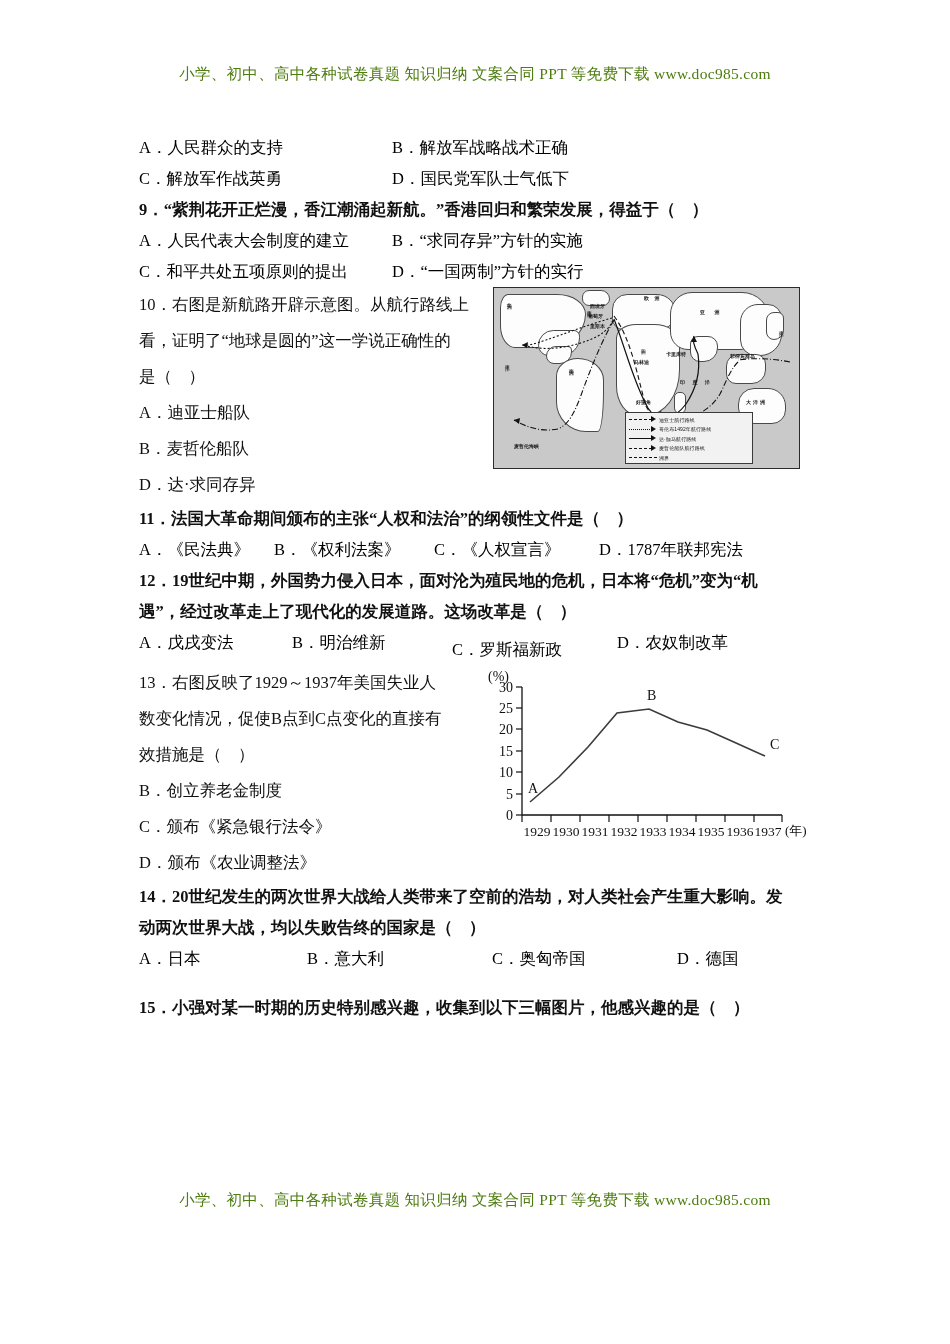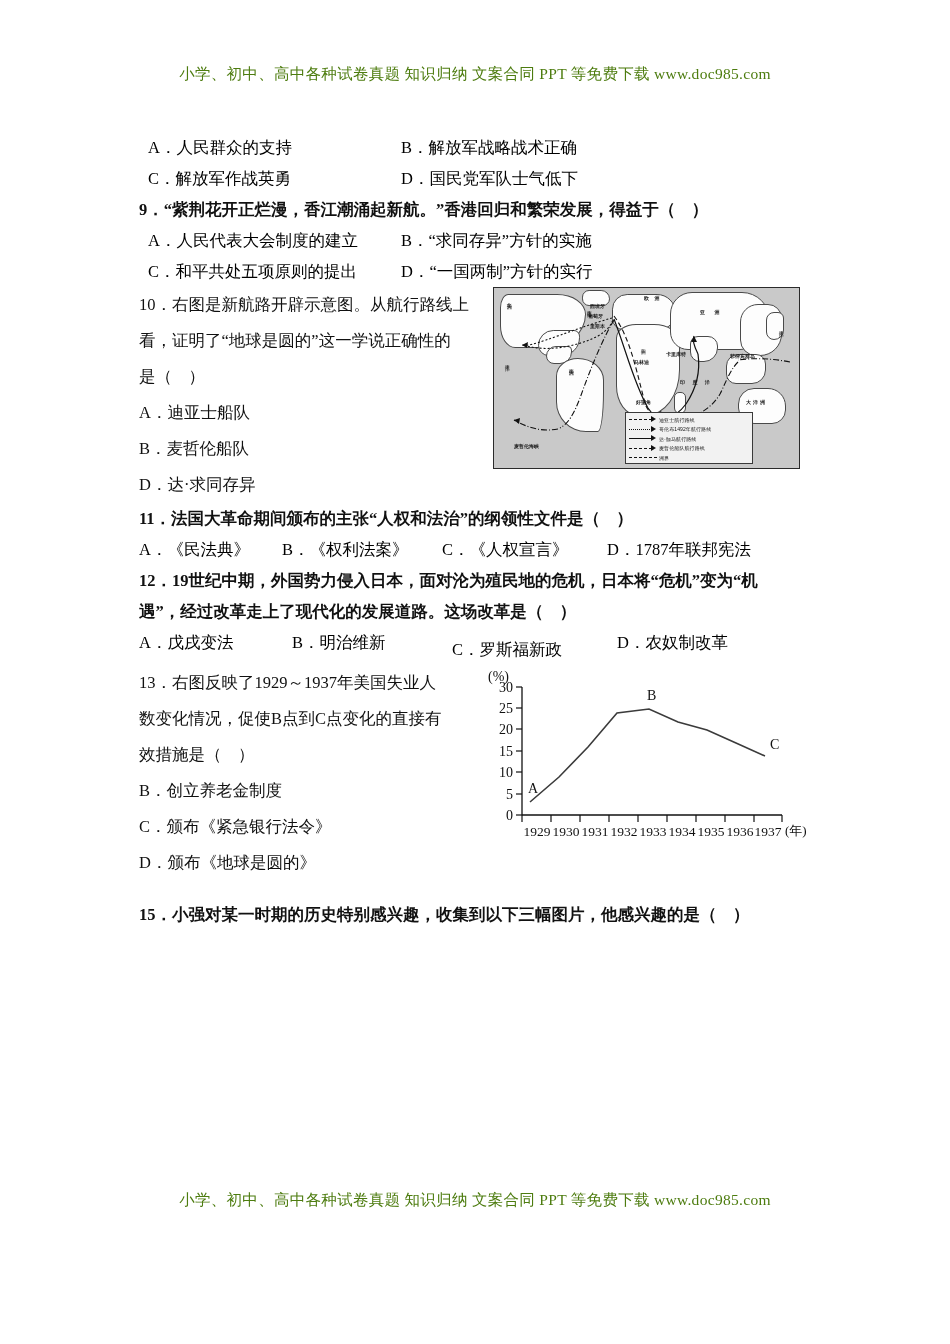--- a/index.html
+++ b/index.html
@@ -29,29 +29,29 @@
   .qline {
     font-size:16.5px;
     line-height:31px;
     color:#111;
     white-space:pre-wrap;
   }
   .qblock { margin-bottom:0px; }
   .qstem { font-size:16.5px; line-height:31px;font-weight:bold; }
 
   
-  .opt2 { display:flex; font-size:16.5px; line-height:31px;margin-left:9px; }
+  .opt2 { display:flex; font-size:16.5px; line-height:31px; }
   .opt2 > span:first-child { width:253px; flex:0 0 253px; }
 
   
   .opt4 { display:flex; font-size:16.5px; line-height:31px; }
   .opt4 > span { flex:0 0 auto; }
 
   .optA11 { width:135px; }
-  .optB11 { width:160px;margin-left:8px; }
+  .optB11 { width:160px; }
   .optC11 { width:165px; }
 
   .optA12 { width:153px; }
   .optB12 { width:160px; }
   .optC12 { width:165px;margin-top:7px; }
 
   .optA14 { width:168px; }
   .optB14 { width:185px; }
   .optC14 { width:185px; }
 
@@ -300,21 +300,21 @@
       </div>
     </div>
 
     <div class="qblock figrow">
       <div class="figtext">
         <div class="qline">13．右图反映了1929～1937年美国失业人</div>
         <div class="qline">数变化情况，促使B点到C点变化的直接有</div>
         <div class="qline">效措施是（    ）</div>
         <div class="qline">B．创立养老金制度</div>
         <div class="qline">C．颁布《紧急银行法令》</div>
-        <div class="qline">D．颁布《地球是圆的》</div>
+        <div class="qline">D．颁布《农业调整法》</div>
       </div>
 
       <div class="chart-fig">
         <svg class="chart-svg" width="330" height="175" viewBox="0 0 330 175" font-family="Liberation Serif, serif">
 
           <text x="6" y="14" font-size="14" fill="#111">(%)</text>
 
           <line x1="40" y1="20" x2="40" y2="148" stroke="#111" stroke-width="1.3"></line>
 
           <line x1="40" y1="148" x2="300" y2="148" stroke="#111" stroke-width="1.3"></line>
@@ -365,20 +365,30 @@
 
           <polyline points="48,135 77,110 106,80 135,46 167,42 196,55 225,63 254,76 283,89" fill="none" stroke="#3b3b3b" stroke-width="1.6"></polyline>
 
           <text x="46" y="126" font-size="14" fill="#111">A</text>
           <text x="165" y="33" font-size="14" fill="#111">B</text>
           <text x="288" y="82" font-size="14" fill="#111">C</text>
         </svg>
       </div>
     </div>
 
+    <div class="qblock">
+      <div class="qline qstem">14．20世纪发生的两次世界大战给人类带来了空前的浩劫，对人类社会产生重大影响。发</div>
+      <div class="qline qstem">动两次世界大战，均以失败告终的国家是（    ）</div>
+      <div class="opt4">
+        <span class="optA14">A．日本</span>
+        <span class="optB14">B．意大利</span>
+        <span class="optC14">C．奥匈帝国</span>
+        <span>D．德国</span>
+      </div>
+    </div>
 
     <div class="spacer-15"></div>
 
     <div class="qblock">
       <div class="qline qstem">15．小强对某一时期的历史特别感兴趣，收集到以下三幅图片，他感兴趣的是（    ）</div>
     </div>
 
   </div>
 
   <div class="watermark bottom">小学、初中、高中各种试卷真题 知识归纳 文案合同 PPT 等免费下载  www.doc985.com</div>

